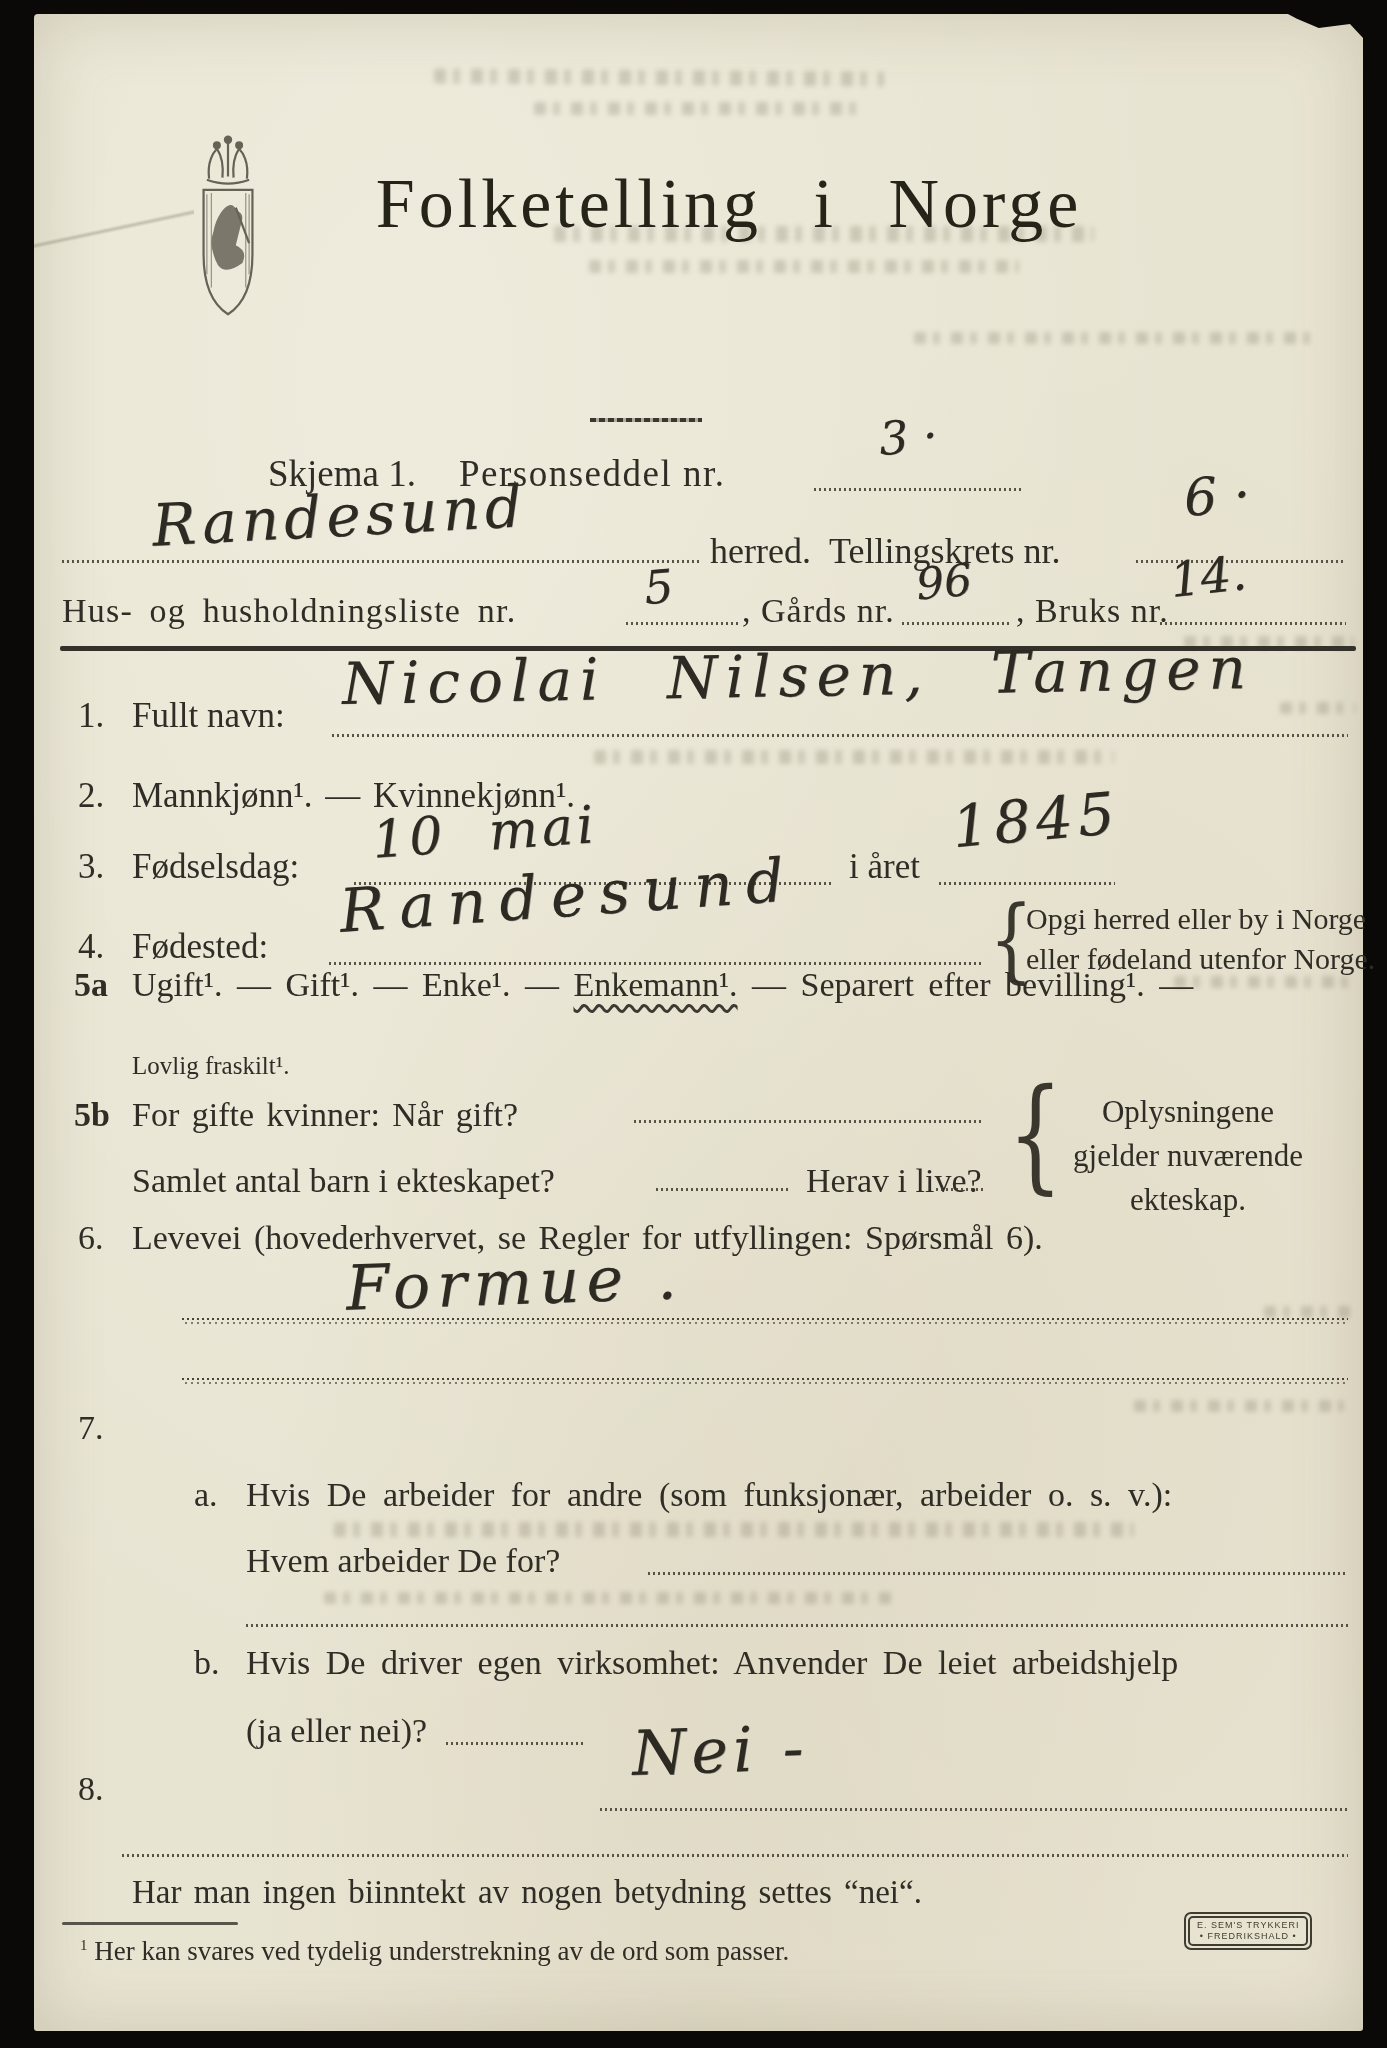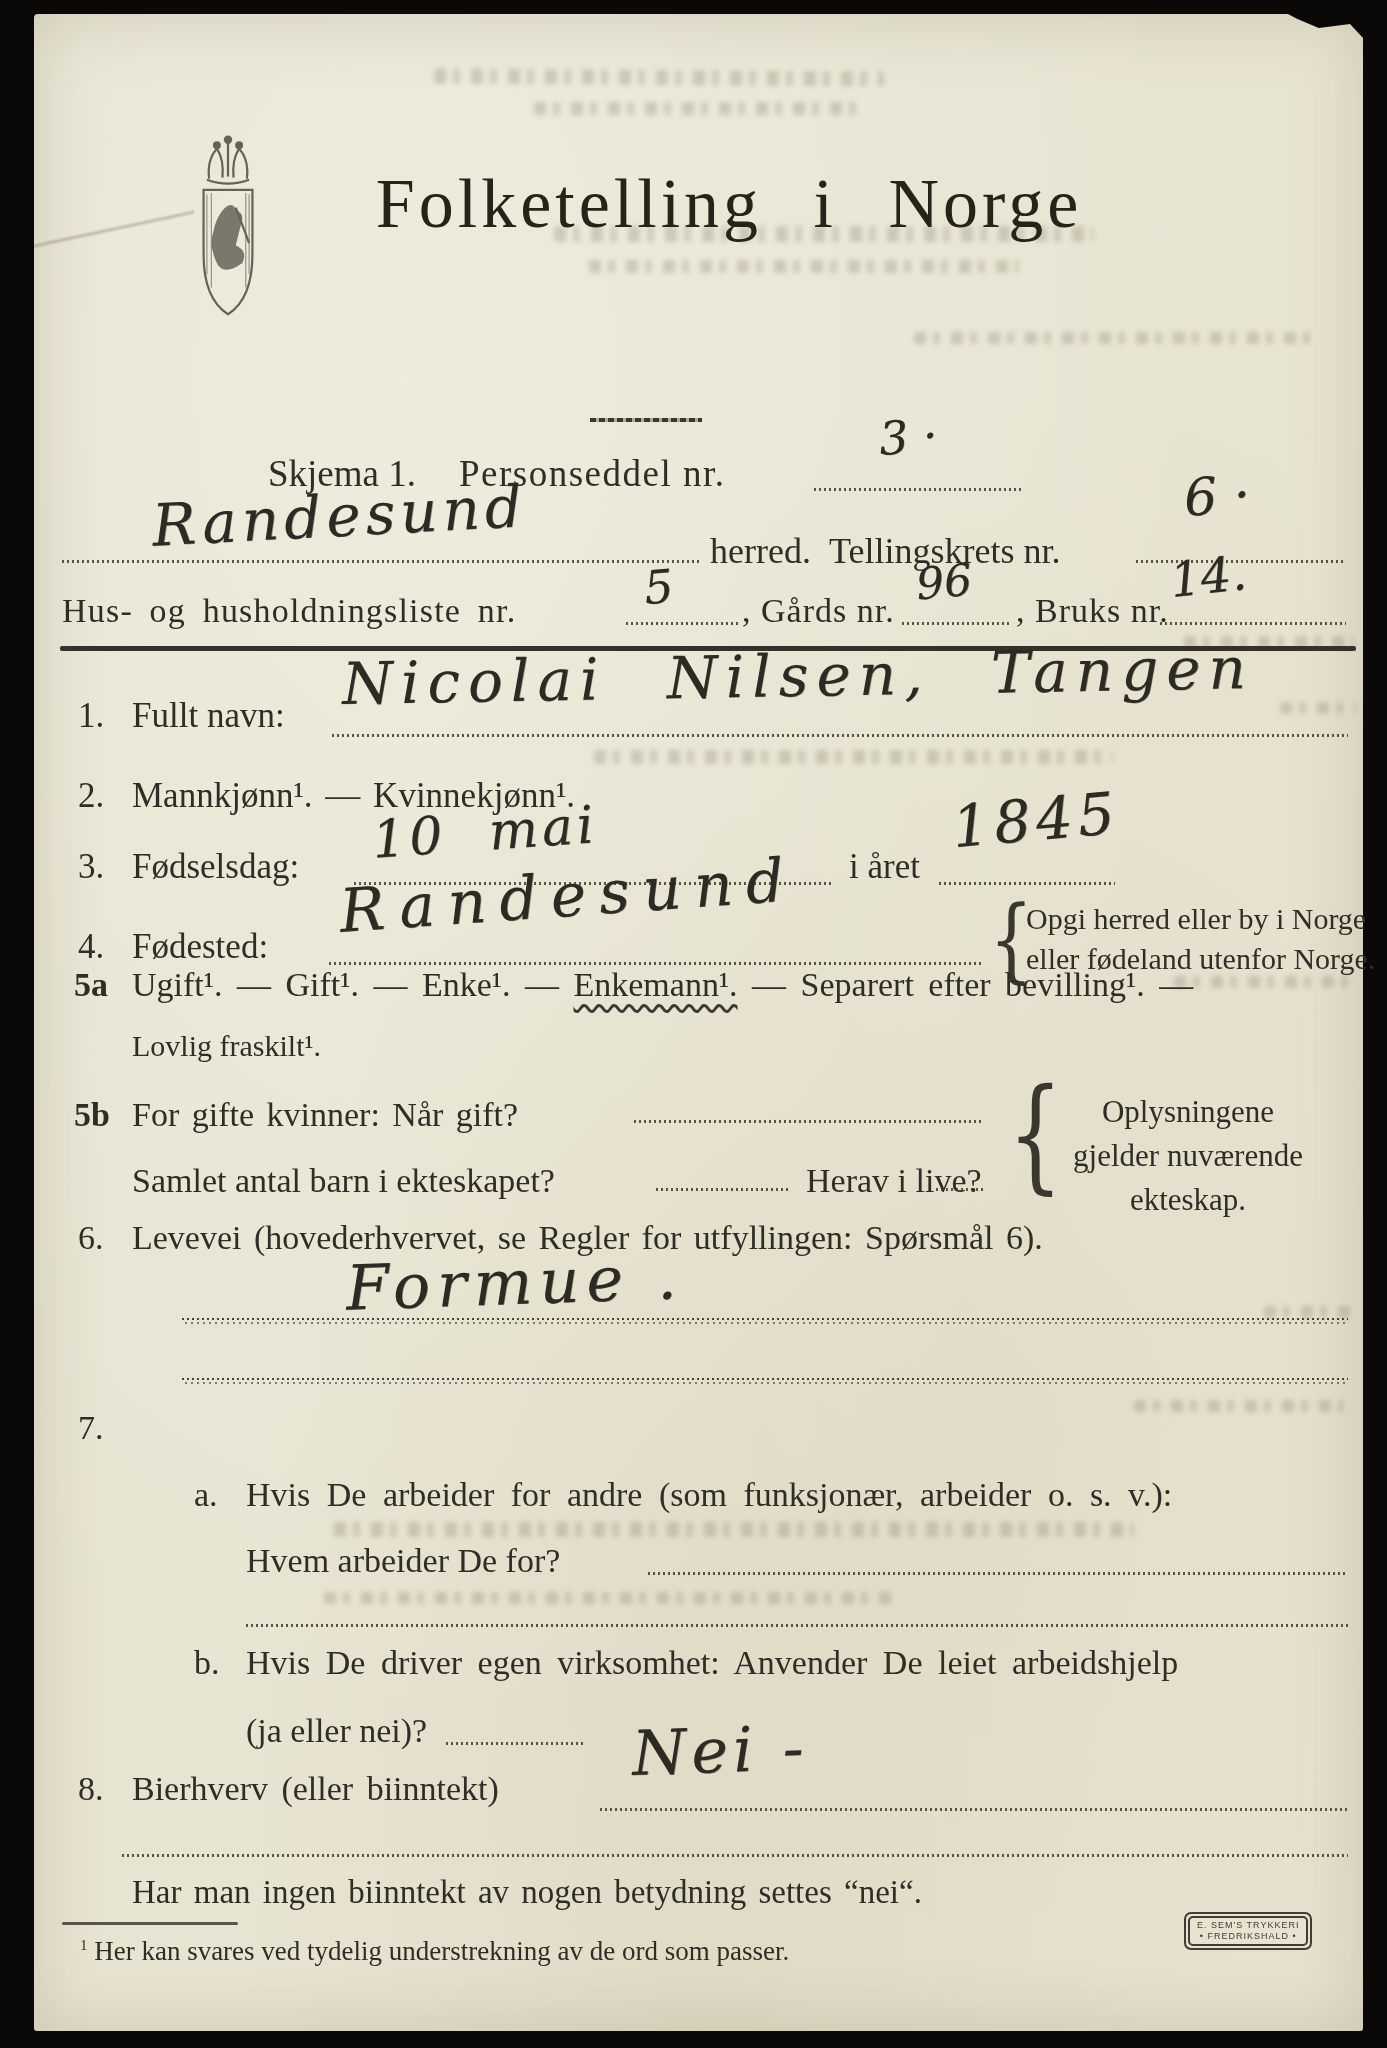--- a/index.html
+++ b/index.html
@@ -124,21 +124,21 @@
   <div class="dots" style="left:295px;top:948px;width:655px"></div>
   <div class="hand" style="left:305px;top:846px;font-size:60px;letter-spacing:13px;transform:rotate(-4deg)">Randesund</div>
   <div class="brace" style="left:948px;top:880px;font-size:92px;line-height:92px;transform:scaleX(.75)">{</div>
   <div class="t" style="left:992px;top:888px;font-size:30px">Opgi herred eller by i Norge</div>
   <div class="t" style="left:992px;top:928px;font-size:30px">eller fødeland utenfor Norge.</div>
 
   <div class="t" style="left:40px;top:952px;font-size:34px;font-weight:bold">5a</div>
   <div class="t" style="left:98px;top:952px;font-size:34px;word-spacing:6px">
     <span>Ugift¹. — Gift¹. — Enke¹. — </span><span class="wavy">Enkemann¹.</span><span> — Separert efter bevilling¹. —</span>
   </div>
-  <div class="t" style="left:98px;top:1015px;font-size:30px">Lovlig fraskilt¹.</div>
+  <div class="t" style="left:98px;top:1038px;font-size:25px">Lovlig fraskilt¹.</div>
 
   <div class="t" style="left:40px;top:1082px;font-size:34px;font-weight:bold">5b</div>
   <div class="t" style="left:98px;top:1082px;font-size:34px;word-spacing:4px">For gifte kvinner:  Når gift?</div>
   <div class="dots" style="left:600px;top:1106px;width:350px"></div>
   <div class="t" style="left:98px;top:1148px;font-size:34px">Samlet antal barn i ekteskapet?</div>
   <div class="dots" style="left:622px;top:1174px;width:134px"></div>
   <div class="t" style="left:772px;top:1148px;font-size:34px">Herav i live?</div>
   <div class="dots" style="left:902px;top:1174px;width:48px"></div>
   <div class="brace" style="left:962px;top:1058px;font-size:124px;line-height:124px;transform:scaleX(.7)">{</div>
   <div class="notecol" style="left:1004px;top:1080px;width:300px;font-size:31px">Oplysningene</div>
@@ -158,21 +158,20 @@
   <div class="t" style="left:212px;top:1462px;font-size:34px;word-spacing:8px">Hvis De arbeider for andre (som funksjonær, arbeider o. s. v.):</div>
   <div class="t" style="left:212px;top:1528px;font-size:34px">Hvem arbeider De for?</div>
   <div class="dots" style="left:614px;top:1558px;width:700px"></div>
   <div class="dots" style="left:212px;top:1610px;width:1102px"></div>
   <div class="t" style="left:160px;top:1630px;font-size:34px">b.</div>
   <div class="t" style="left:212px;top:1630px;font-size:34px;word-spacing:7px">Hvis De driver egen virksomhet:  Anvender De leiet arbeidshjelp</div>
   <div class="t" style="left:212px;top:1698px;font-size:34px">(ja eller nei)?</div>
   <div class="dots" style="left:412px;top:1728px;width:138px"></div>
 
   <div class="t" style="left:44px;top:1756px;font-size:34px">8.</div>
-  <div class="t" style="left:98px;top:1756px;font-size:34px;word-spacing:5px">Bierhverv (eller biinntekt)</div>
   <div class="dots" style="left:566px;top:1794px;width:748px"></div>
   <div class="hand" style="left:598px;top:1700px;font-size:62px;letter-spacing:5px;transform:rotate(-2deg)">Nei -</div>
 
   <div class="dots" style="left:88px;top:1840px;width:1226px"></div>
   <div class="t" style="left:98px;top:1860px;font-size:33px;word-spacing:4px">
     <span>Har man ingen biinntekt av nogen betydning </span><span class="b">settes “nei“.</span>
   </div>
   <div class="rule" style="left:28px;top:1908px;width:176px;height:3px;opacity:.8"></div>
   <div class="t" style="left:46px;top:1922px;font-size:27px">
     <sup class="fn">1</sup>&nbsp;<span>Her kan svares ved </span><span class="b">tydelig understrekning av de ord som passer.</span>

